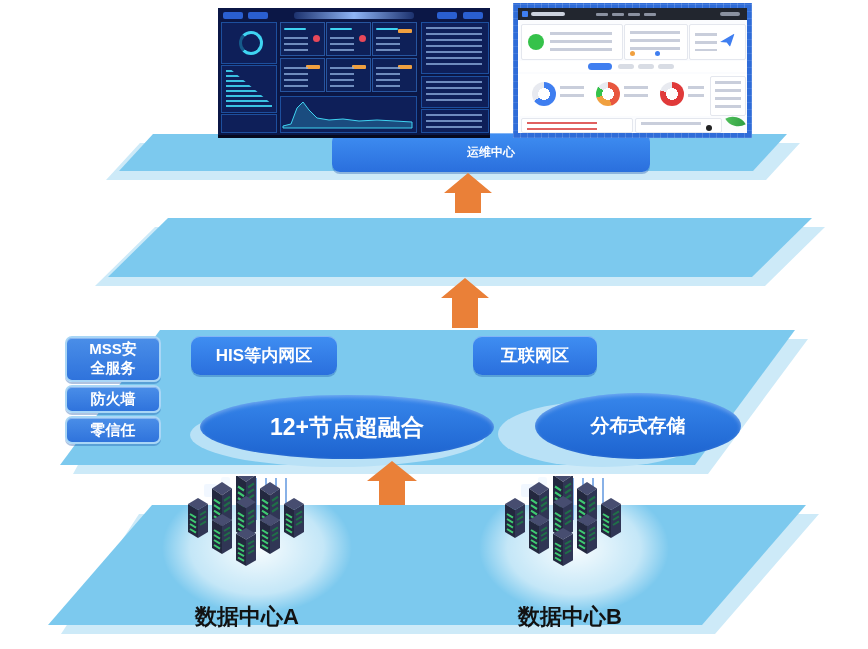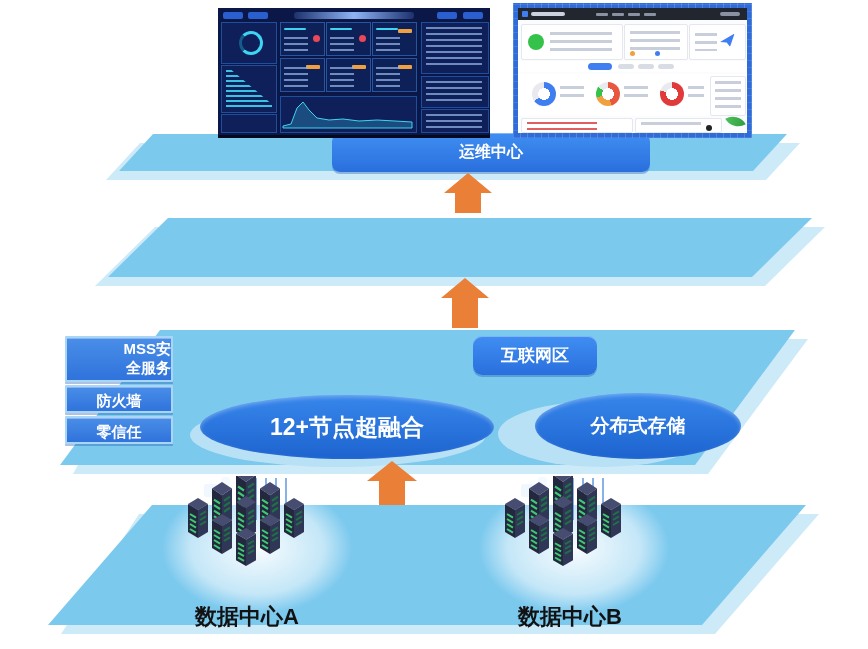--- a/index.html
+++ b/index.html
@@ -7,27 +7,27 @@
           font-family:"Liberation Sans","DejaVu Sans",sans-serif;}
   svg.bg{position:absolute;left:0;top:0;z-index:0;}
   svg.arrows{position:absolute;left:0;top:0;z-index:3;pointer-events:none;}
   svg.cluster{position:absolute;z-index:2;}
 
   
   .node{position:absolute;display:flex;align-items:center;justify-content:center;
         color:#fff;font-weight:bold;text-align:center;z-index:2;box-sizing:border-box;
         background:linear-gradient(180deg,#3f8ef2,#2a6fdd);
         box-shadow:inset 0 1px 0 rgba(255,255,255,.35),0 2px 0 rgba(23,82,170,.35);}
-  .btn-ops{left:332px;top:133px;width:318px;height:39px;border-radius:8px;font-size:16px;}
+  .btn-ops{left:332px;top:133px;width:318px;height:39px;border-radius:8px;font-size:12px;}
   .btn-net{left:307px;top:224px;width:317px;height:43px;border-radius:10px;font-size:20px;}
   .zone{top:336px;height:39px;border-radius:9px;font-size:17px;}
   .zone-0{left:191px;width:146px}.zone-1{left:349px;width:112px}
   .zone-2{left:473px;width:124px}.zone-3{left:608px;width:122px}
-  .side-box{left:65px;width:108px;border-radius:1px;font-size:15px;line-height:1.25;
-        border:2px solid #a9d6f6;background:linear-gradient(180deg,#4a8ee8,#2f73dc);align-items:flex-end;}
+  .side-box{left:65px;width:96px;border-radius:7px;font-size:15px;line-height:1.25;
+        border:2px solid #a9d6f6;background:linear-gradient(180deg,#4a8ee8,#2f73dc);}
   .side-0{top:336px;height:46px;flex-direction:column;}
   .side-1{top:385px;height:28px}.side-2{top:416px;height:28px}
   .ellipse{border-radius:50%;background:linear-gradient(180deg,#3787ec,#1d63cf);
         box-shadow:inset 0 2px 4px rgba(255,255,255,.3);}
   .ellipse-echo{position:absolute;border-radius:50%;background:#b9e1f6;z-index:1;}
   .el-hyper{left:200px;top:395px;width:294px;height:64px;font-size:23px;}
   .el-hyper-echo{left:190px;top:403px;width:296px;height:64px;}
   .el-storage{left:535px;top:393px;width:206px;height:66px;font-size:19px;}
   .el-storage-echo{left:498px;top:401px;width:208px;height:66px;}
   .dc-label{position:absolute;width:170px;text-align:center;font-size:22px;font-weight:bold;
@@ -253,20 +253,23 @@
     <use href="#rack" transform="translate(124,22)"></use>
     <use href="#rack" transform="translate(52,38)"></use>
     <use href="#rack" transform="translate(100,38)"></use>
     <use href="#rack" transform="translate(76,52) scale(1,0.95)"></use>
   </svg>
 
   <div class="node btn-ops">
     <span>运维中心</span>
   </div>
 
+  <div class="node zone zone-0">
+    <span>HIS等内网区</span>
+  </div>
   <div class="node zone zone-2">
     <span>互联网区</span>
   </div>
 
   <div class="node side-box side-0">
     <div>MSS安</div>
     <div>全服务</div>
   </div>
   <div class="node side-box side-1">
     <span>防火墙</span>

